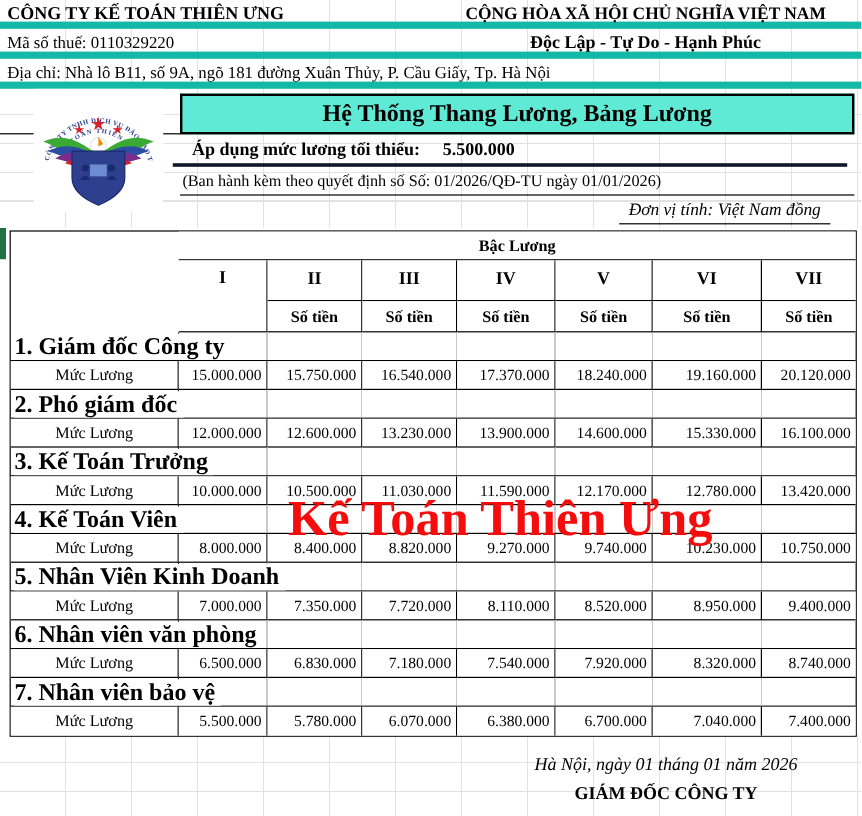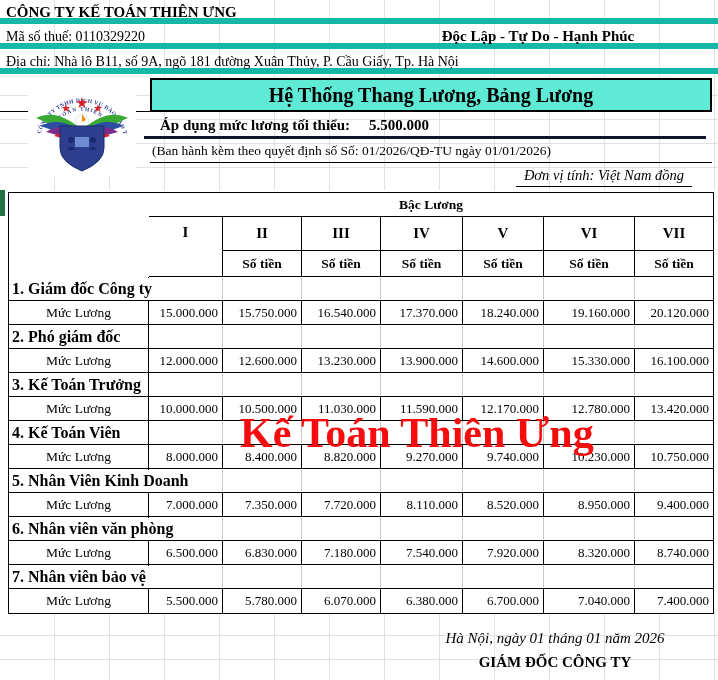--- a/index.html
+++ b/index.html
@@ -67,21 +67,21 @@
   .h-col0 { grid-area:1/1/4/2; text-align:center; font-size:13px; line-height:1.3; white-space:pre-line; }
   .h-bac  { grid-area:1/2/2/9; }
   .h-lvl  { font-size:15px; }
   .h-I    { grid-area:2/2/4/3; align-items:flex-start; padding-top:7px; }
   .h-II   { grid-area:2/3/3/4; } .h-III { grid-area:2/4/3/5; } .h-IV { grid-area:2/5/3/6; }
   .h-V    { grid-area:2/6/3/7; } .h-VI  { grid-area:2/7/3/8; } .h-VII { grid-area:2/8/3/9; }
   .st1 { grid-area:3/3/4/4; } .st2 { grid-area:3/4/4/5; } .st3 { grid-area:3/5/4/6; }
   .st4 { grid-area:3/6/4/7; } .st5 { grid-area:3/7/4/8; } .st6 { grid-area:3/8/4/9; }
 
   .g {
-    grid-column:1/9; font-weight:bold; font-size:16px; padding-left:3px;
+    grid-column:1/9; font-weight:bold; font-size:20px; padding-left:3px;
     border-bottom:1px solid #000; overflow:visible; white-space:nowrap;
     background-image:linear-gradient(to right,
       transparent 0 139px, #000 139px 140px,
       transparent 140px 213px, #c9c9c9 213px 214px,
       transparent 214px 292px, #c9c9c9 292px 293px,
       transparent 293px 371px, #c9c9c9 371px 372px,
       transparent 372px 453px, #c9c9c9 453px 454px,
       transparent 454px 534px, #c9c9c9 534px 535px,
       transparent 535px 625px, #c9c9c9 625px 626px,
       transparent 626px);
@@ -100,20 +100,21 @@
 </style>
 </head>
 <body>
 
 <div id="canvas">
   <div class="gridpatch grid-top"></div>
   <div class="gridpatch grid-bottom"></div>
 
   <div class="hrow hrow1">
     <div class="company-name">CÔNG TY KẾ TOÁN THIÊN ƯNG</div>
+    <div class="national1">CỘNG HÒA XÃ HỘI CHỦ NGHĨA VIỆT NAM</div>
   </div>
   <div class="hrow hrow2">
     <div class="tax-id">Mã số thuế: 0110329220</div>
     <div class="national2">Độc Lập - Tự Do - Hạnh Phúc</div>
   </div>
   <div class="hrow hrow3">
     <div class="address">Địa chỉ: Nhà lô B11, số 9A, ngõ 181 đường Xuân Thủy, P. Cầu Giấy, Tp. Hà Nội</div>
   </div>
   <div class="seg-line"></div>
 

